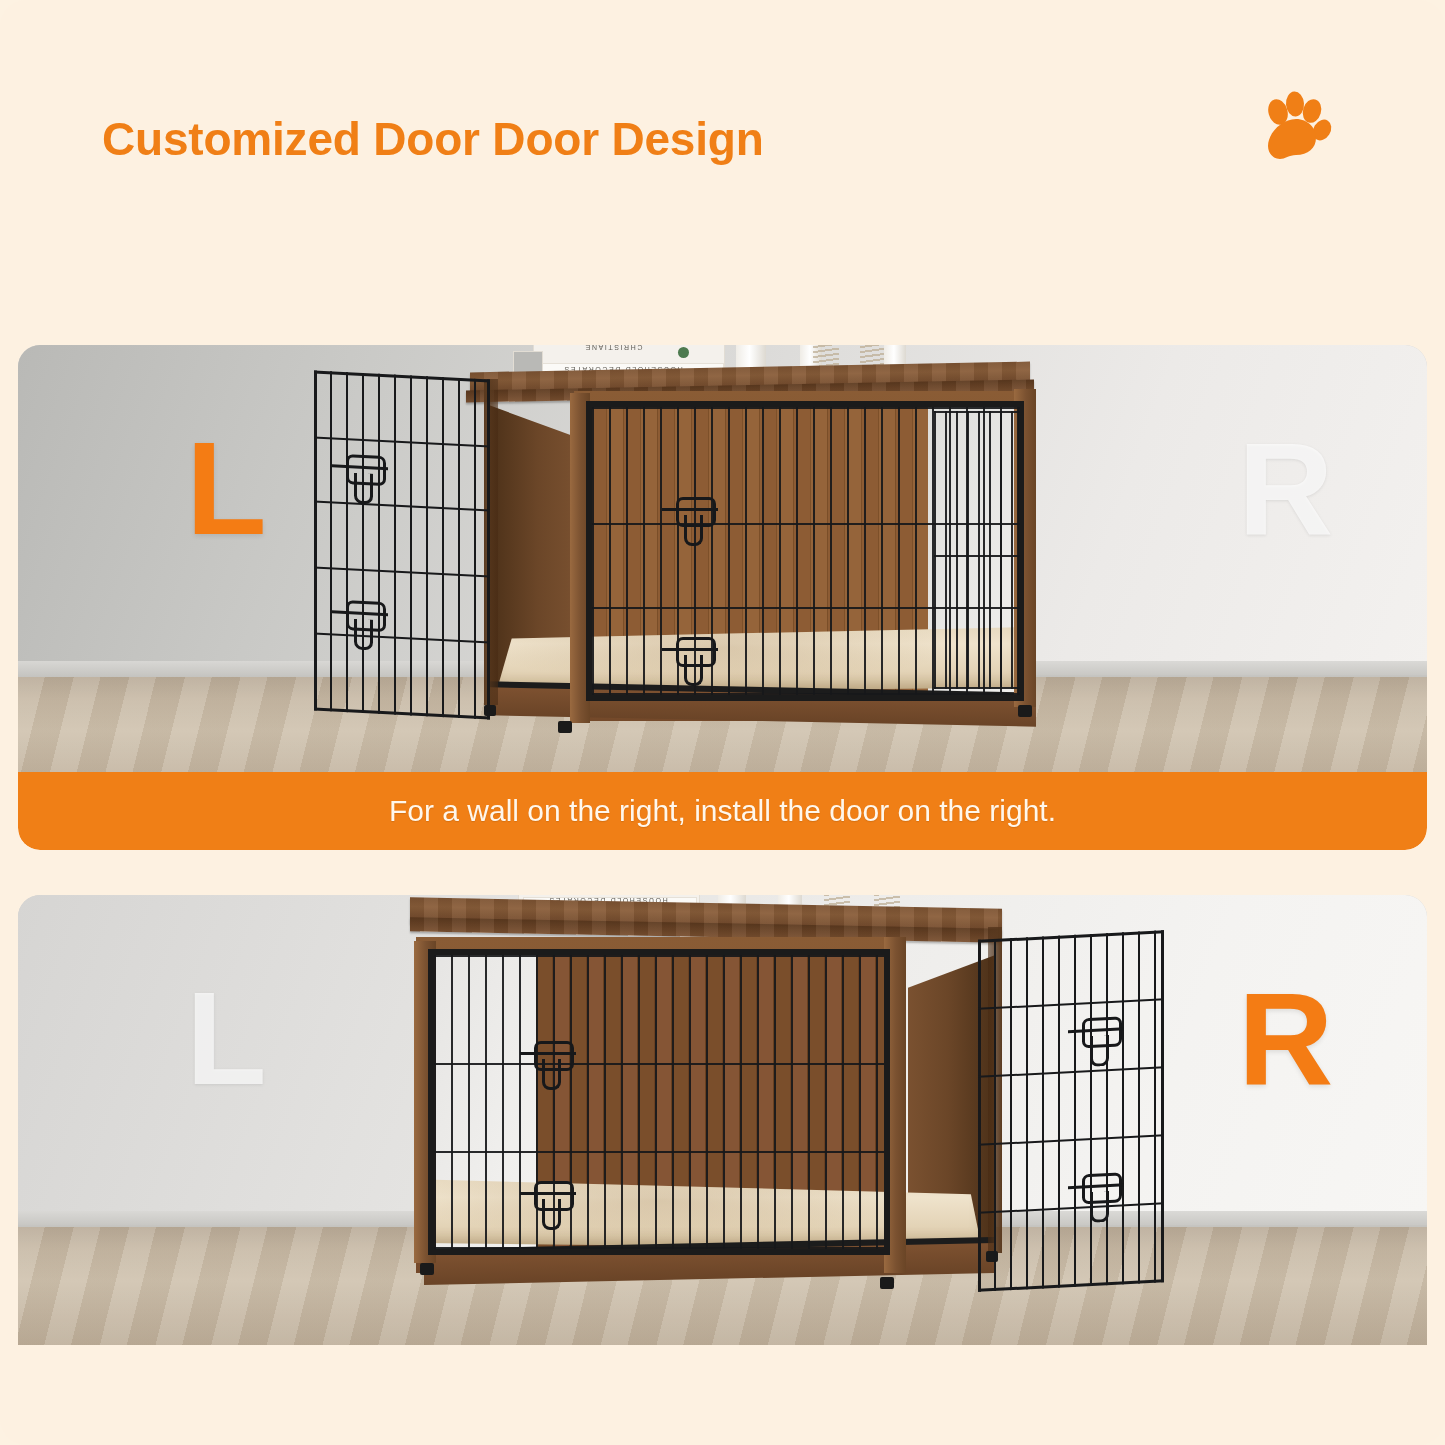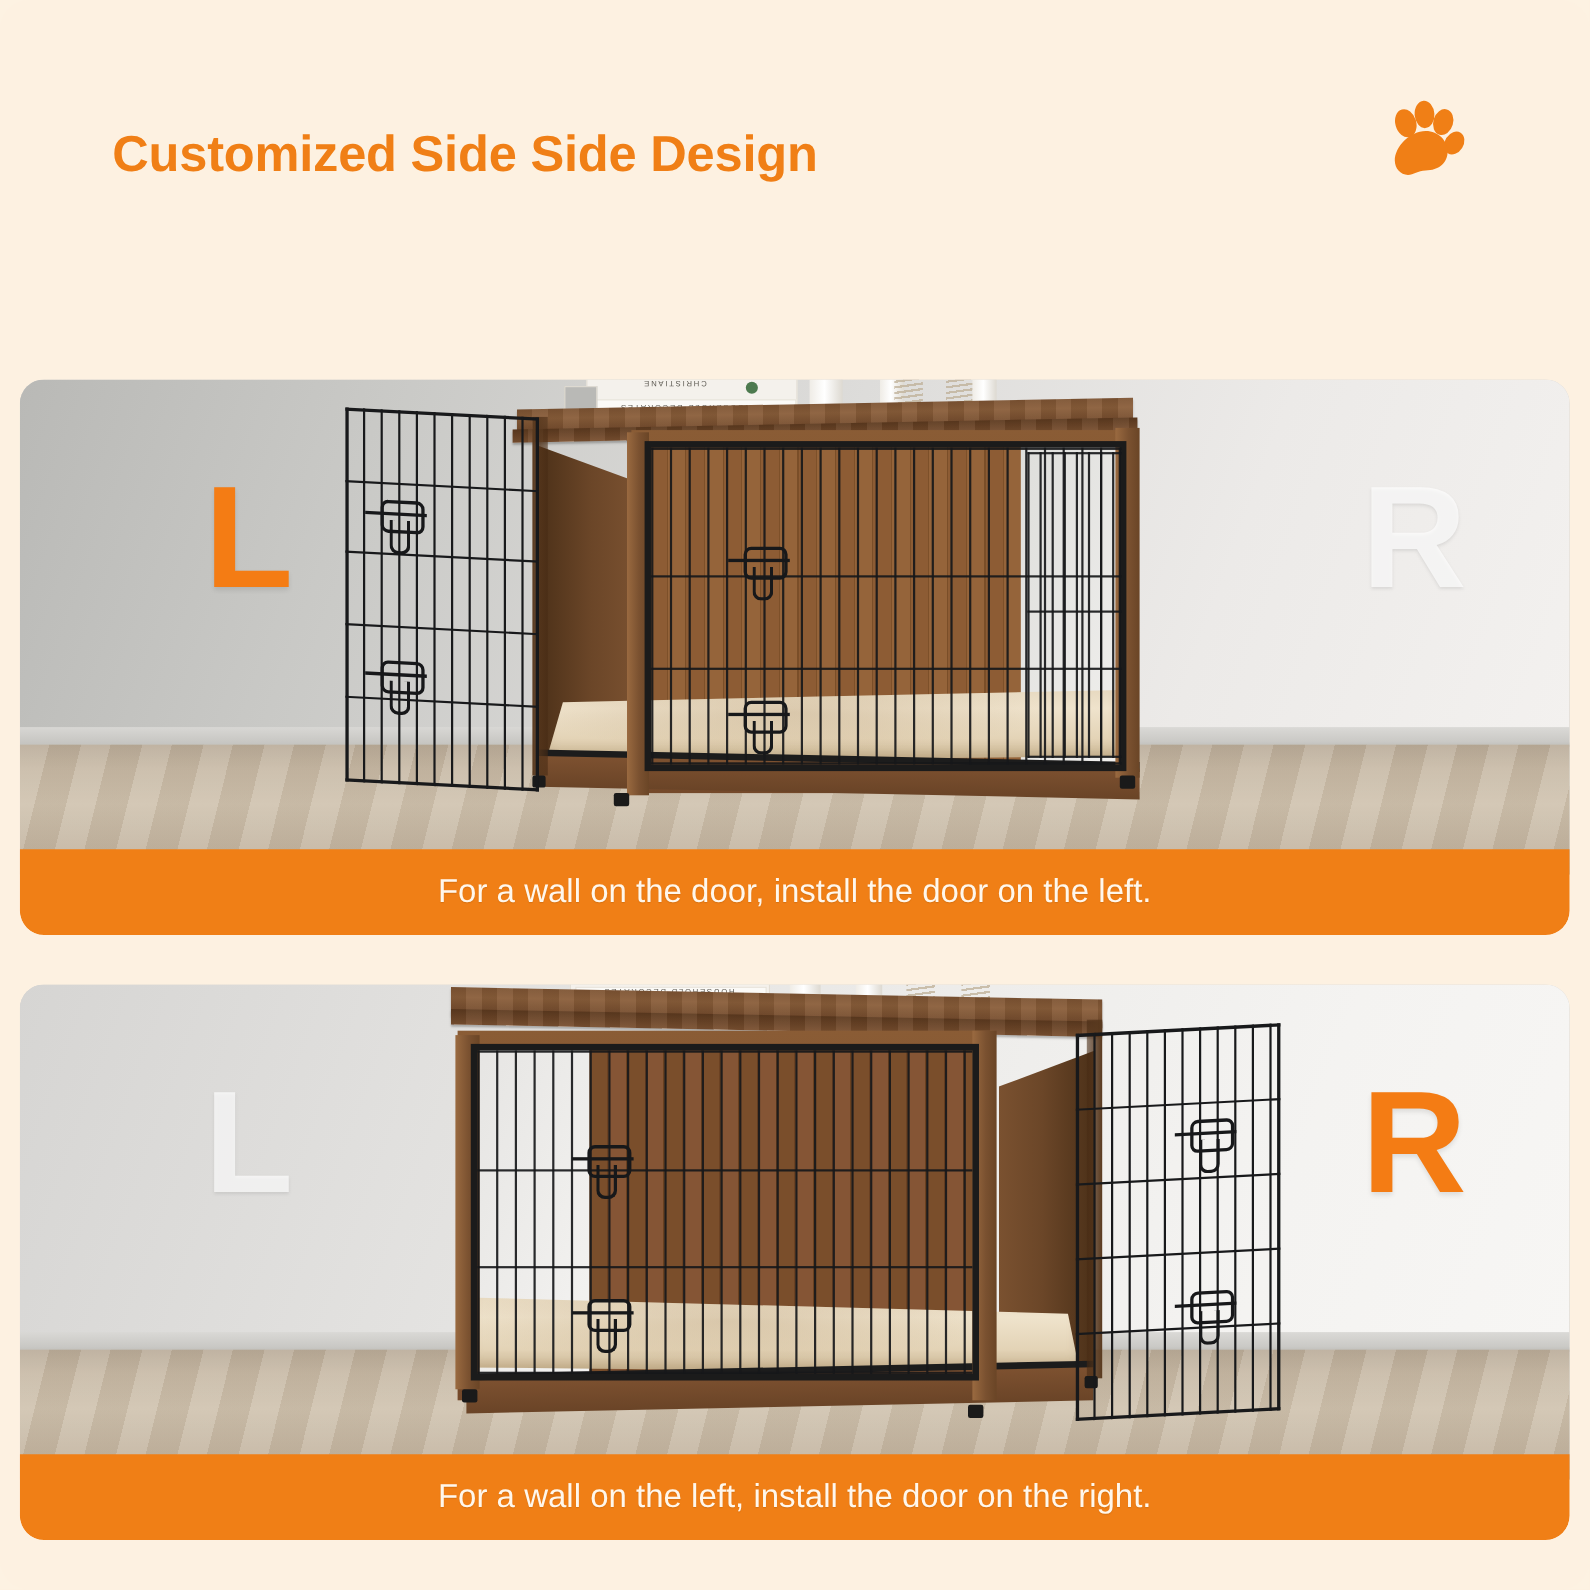--- a/index.html
+++ b/index.html
@@ -163,21 +163,21 @@
     color:#FFF7EC;font-size:30px;white-space:nowrap;
     text-shadow:0 1px 1px rgba(140,70,0,.25);
   }
 </style>
 </head>
 <body>
 
 <div class="page">
 
   <div class="header">
-    <div class="title">Customized Side Side Design</div>
+    <div class="title">Customized Door Door Design</div>
 
     <svg class="paw" viewBox="0 0 80 78">
       <ellipse cx="22" cy="26" rx="9.5" ry="13" fill="#F07F16" transform="rotate(-16 22 26)"></ellipse>
       <ellipse cx="39" cy="18" rx="9" ry="12.5" fill="#F07F16" transform="rotate(-4 39 18)"></ellipse>
       <ellipse cx="56" cy="25" rx="9" ry="12" fill="#F07F16" transform="rotate(16 56 25)"></ellipse>
       <ellipse cx="66" cy="44" rx="8.5" ry="11" fill="#F07F16" transform="rotate(32 66 44)"></ellipse>
       <path d="M40 33c12 0 20 9 20 19 0 10-8 17-20 17-7 0-11 4-16 4-7 0-12-6-12-13 0-13 14-27 28-27z" fill="#F07F16"></path>
     </svg>
   </div>
 
@@ -322,21 +322,21 @@
         </div>
         <div class="latch" style="left:28px;top:228px;">
           <div class="lbox"></div>
             <div class="lbar"></div>
             <div class="lpin"></div>
         </div>
       </div>
     </div>
 
     <div class="banner">
-      <span class="banner-text">For a wall on the door, install the door on the left.</span>
+      <span class="banner-text">For a wall on the right, install the door on the right.</span>
     </div>
   </div>
 
   <div class="panel" id="panel2">
     <div class="photo">
       <div class="wall w2"></div>
       <div class="baseboard"></div>
       <div class="floor"></div>
 
       <div class="bigletter bl-off pos-left">L</div>
@@ -458,18 +458,15 @@
             <div class="lpin"></div>
         </div>
         <div class="latch" style="left:100px;top:240px;">
           <div class="lbox"></div>
             <div class="lbar"></div>
             <div class="lpin"></div>
         </div>
       </div>
     </div>
 
-    <div class="banner">
-      <span class="banner-text">For a wall on the left, install the door on the right.</span>
-    </div>
   </div>
 
 </div>
 
 </body></html>

